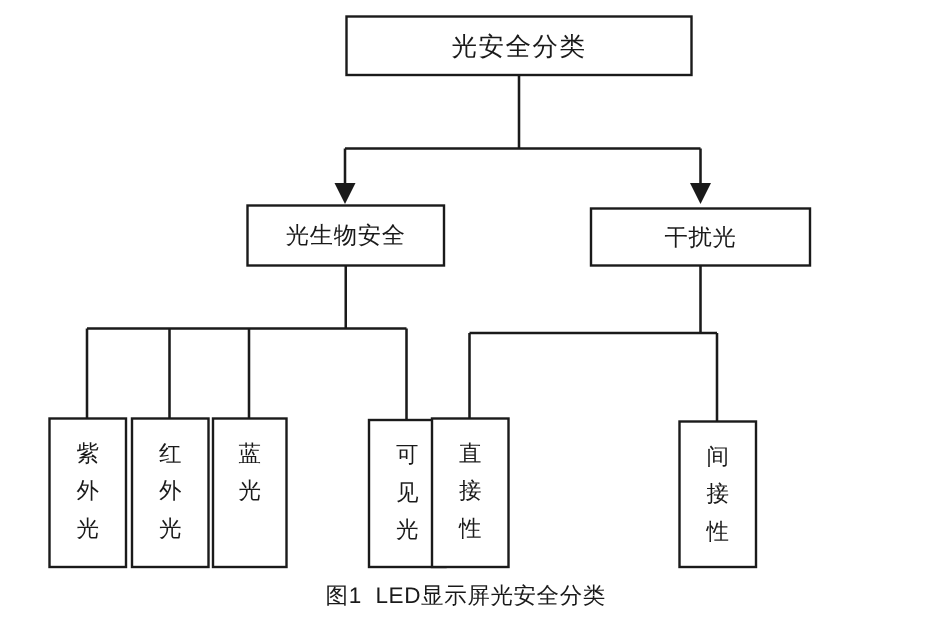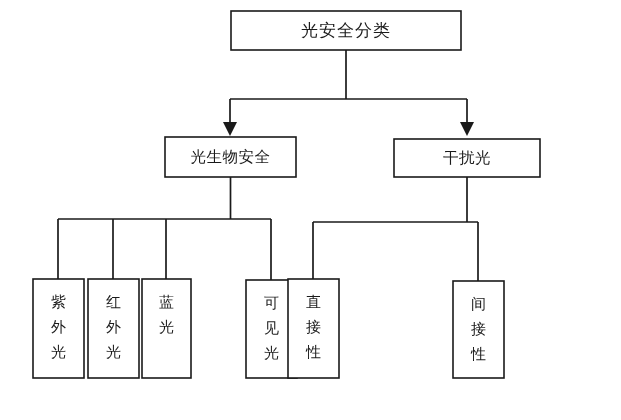--- a/index.html
+++ b/index.html
@@ -124,14 +124,15 @@
     <text class="node-label leaf-label" x="313.5" y="328"><tspan>接</tspan></text>
     <text class="node-label leaf-label" x="313.5" y="353"><tspan>性</tspan></text>
 
     <rect class="node-box" x="453" y="281" width="51" height="97"></rect>
     <text class="node-label leaf-label" x="478.5" y="305"><tspan>间</tspan></text>
     <text class="node-label leaf-label" x="478.5" y="330"><tspan>接</tspan></text>
     <text class="node-label leaf-label" x="478.5" y="355"><tspan>性</tspan></text>
 
   </svg>
 
+  <div class="caption">图1  LED显示屏光安全分类</div>
 
 </div>
 
 </body></html>

